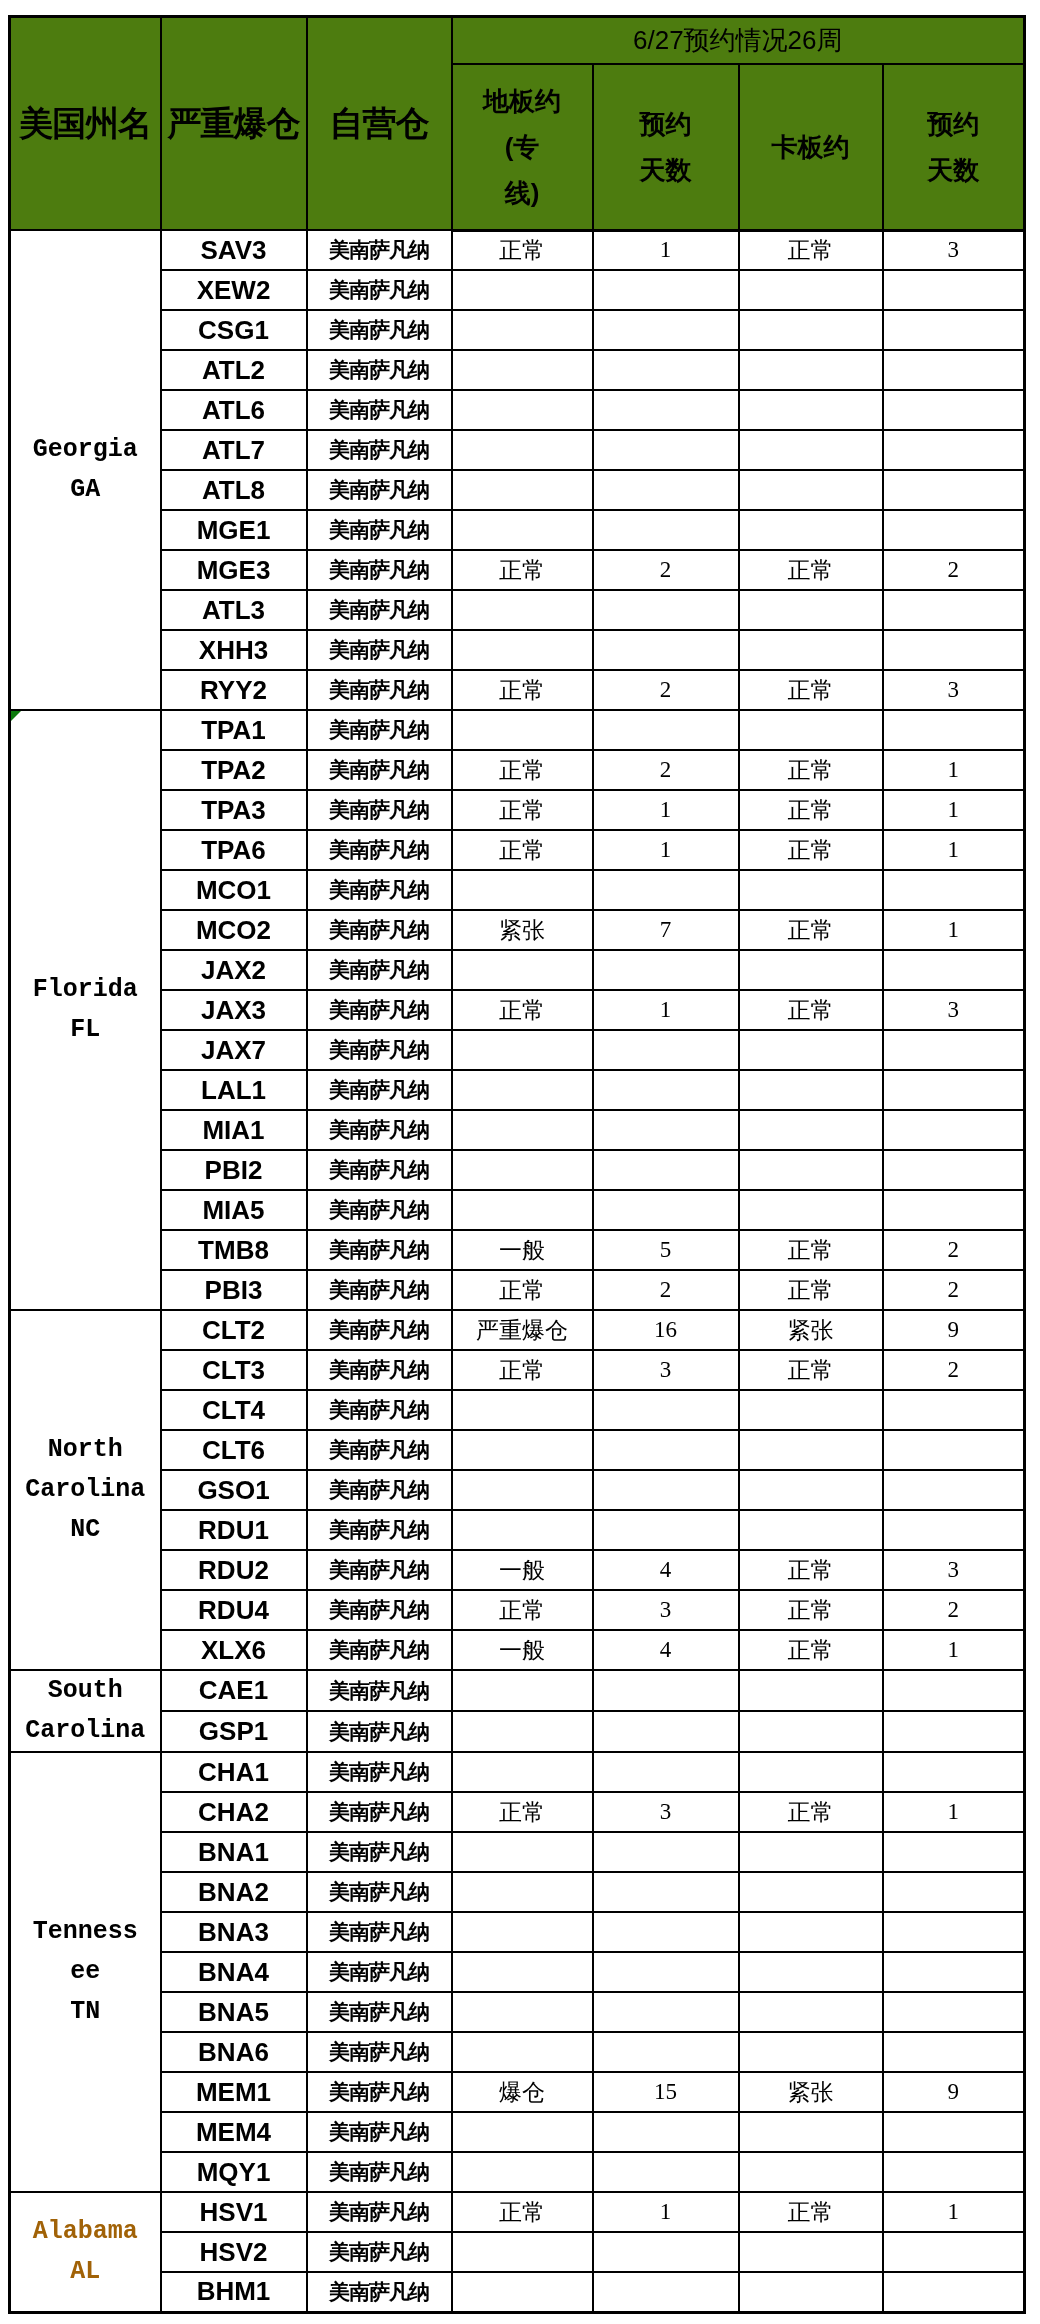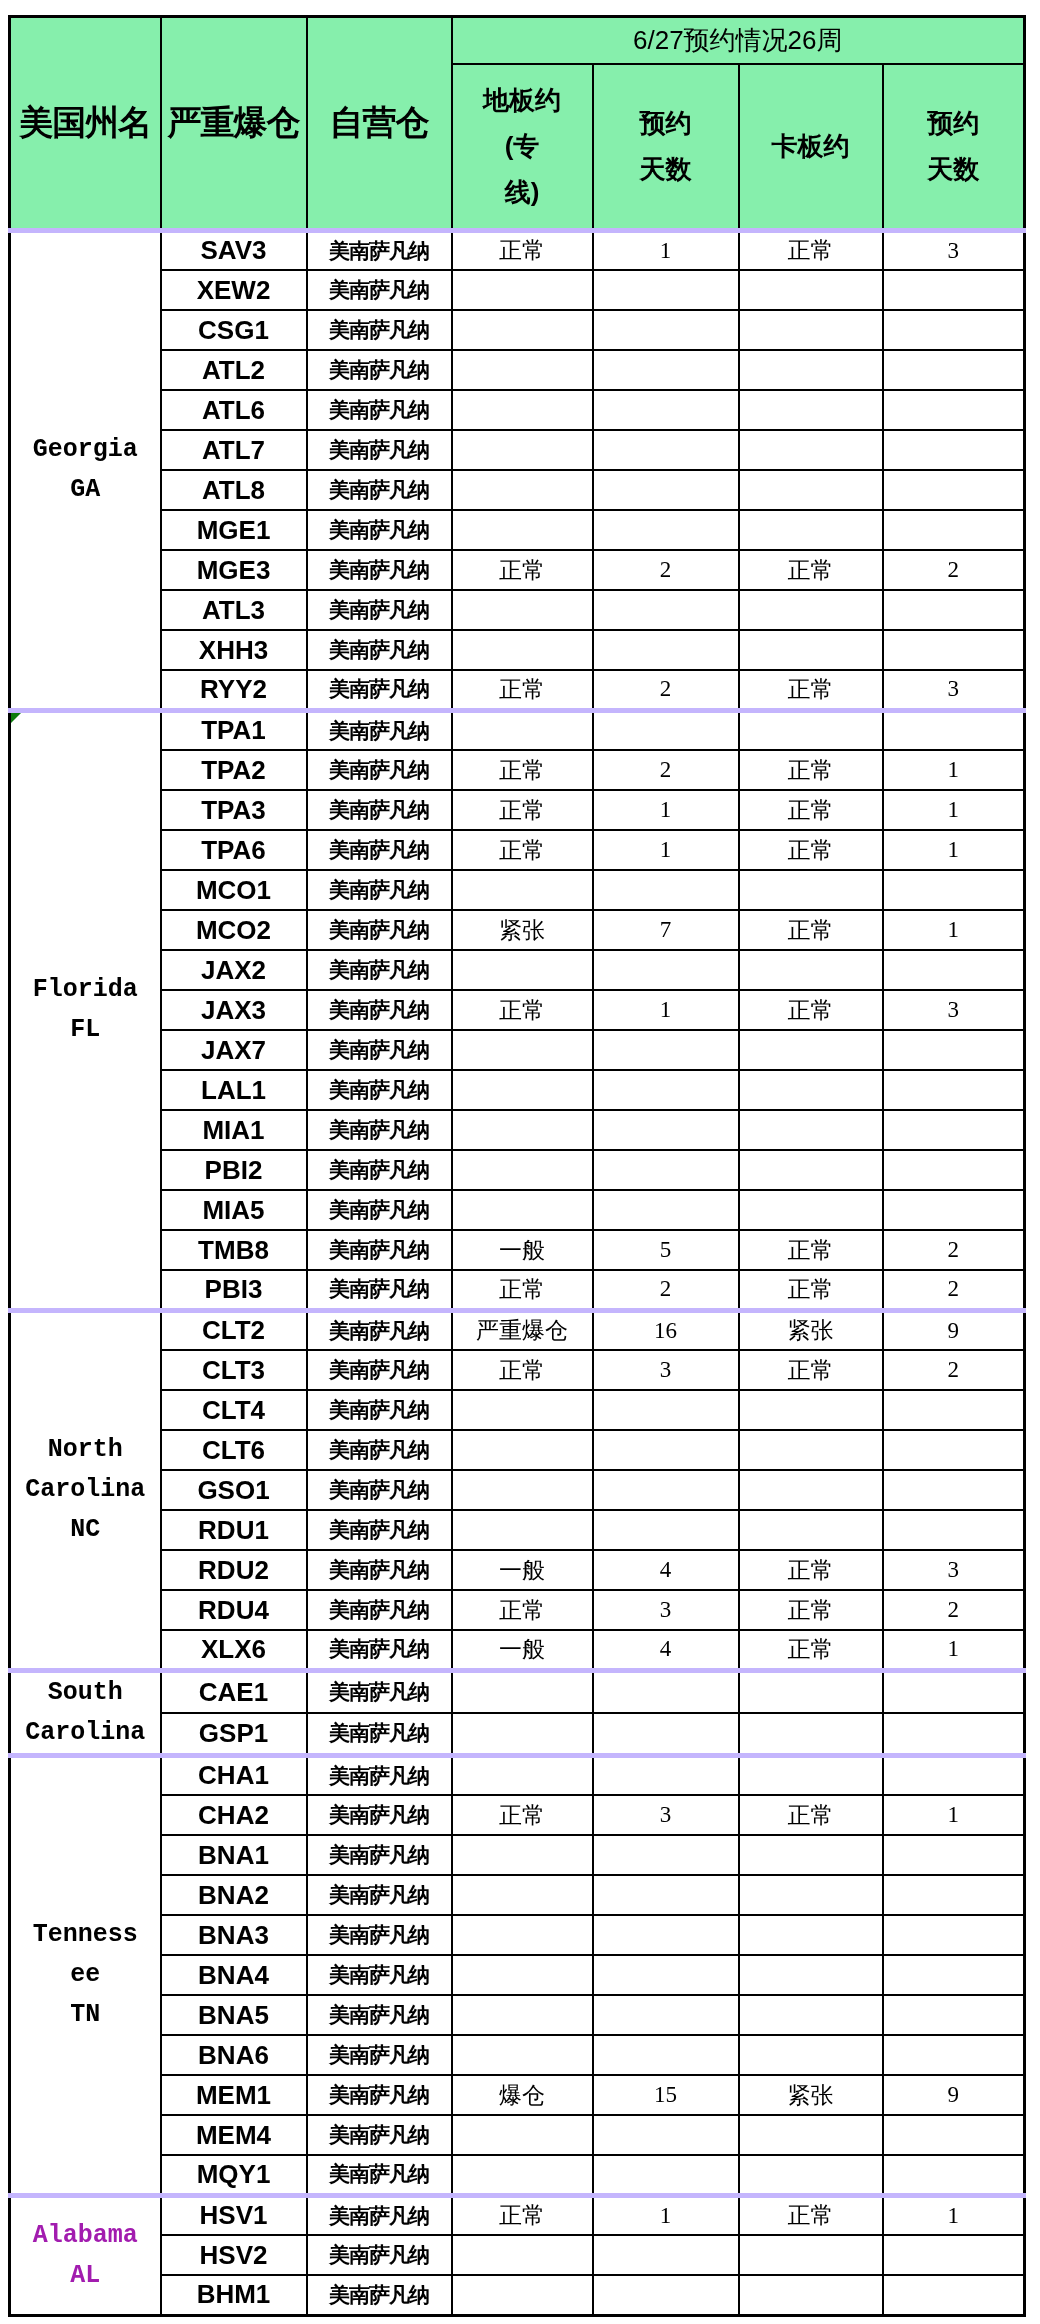--- a/index.html
+++ b/index.html
@@ -13,30 +13,30 @@
     border-collapse:collapse;table-layout:fixed;
     border:3px solid #000;
   }
   td,th{
     border:2px solid #000;
     padding:0 2px;
     text-align:center;vertical-align:middle;
     overflow:hidden;
   }
   
-  thead th{font-weight:bold;background:#86efac}
+  thead th{font-weight:bold;background:#4d7c0f}
   th.corner-h{font-size:34px;letter-spacing:-1px}
   th.group-title{font-weight:normal;font-size:26px;height:45px}
   tr.sub-header{height:166px}
   tr.sub-header th{font-size:26px;line-height:46px;white-space:pre-line}
   th.pallet-h{font-weight:bold}
   thead tr:last-child th{border-bottom:3px solid #000}
   
   tbody tr{height:40px}
-  tr.section-start td{border-top:5px solid #c4b5fd}
+  tr.section-start td{border-top:1px solid #c4b5fd}
   td.state-cell{
     font-weight:bold;font-size:25px;line-height:40px;
     white-space:pre-line;position:relative;font-family:Liberation Mono, monospace;
   }
   td.code-cell{font-weight:bold;font-size:26px}
   td.operator-cell{font-weight:bold;font-size:21px;letter-spacing:-1px}
   td.floor-status-cell,td.pallet-status-cell,
   td.floor-days-cell,td.pallet-days-cell{
     font-family:"Liberation Serif","DejaVu Serif",serif;
     font-weight:normal;font-size:23px;
@@ -477,21 +477,21 @@
       </tr>
       <tr>
         <td class="code-cell">MQY1</td>
         <td class="operator-cell">美南萨凡纳</td>
         <td class="floor-status-cell"></td>
         <td class="floor-days-cell"></td>
         <td class="pallet-status-cell"></td>
         <td class="pallet-days-cell"></td>
       </tr>
       <tr class="section-start">
-        <td class="state-cell" rowspan="3" style="color: #a21caf;">Alabama
+        <td class="state-cell" rowspan="3" style="color: #a16207;">Alabama
 AL</td>
         <td class="code-cell">HSV1</td>
         <td class="operator-cell">美南萨凡纳</td>
         <td class="floor-status-cell">正常</td>
         <td class="floor-days-cell">1</td>
         <td class="pallet-status-cell">正常</td>
         <td class="pallet-days-cell">1</td>
       </tr>
       <tr>
         <td class="code-cell">HSV2</td>

